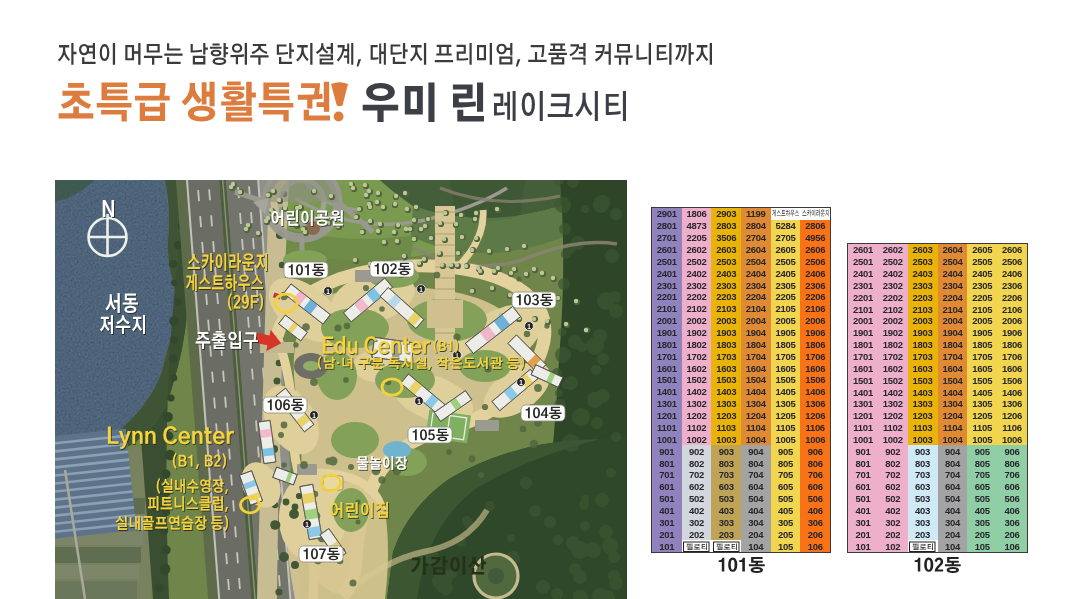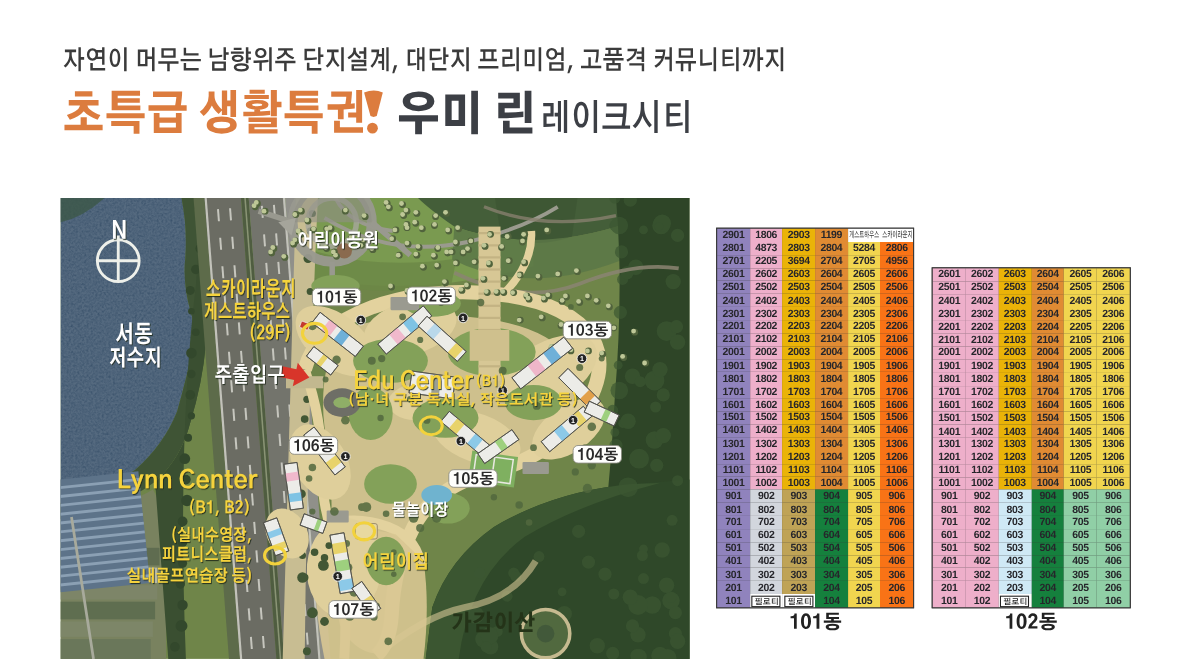--- a/index.html
+++ b/index.html
@@ -1,17 +1,17 @@
 <!DOCTYPE html>
 <html><head><meta charset="utf-8"><style>
 html,body{margin:0;padding:0}
 body{width:1080px;height:599px;position:relative;background:#fff;font-family:"Liberation Sans",sans-serif;overflow:hidden}
 .tb{position:absolute;display:grid;grid-template-columns:repeat(6,1fr);gap:0;background:#3a3a3a;border:1px solid #3a3a3a;box-sizing:border-box}
 .c{display:flex;align-items:center;justify-content:center;font-size:9.5px;font-weight:bold;color:#26262b;letter-spacing:-0.3px}
-.pu{background:#9083bd}.pk{background:#eeafca}.bl{background:#eab308}.og{background:#e08b33}.ye{background:#f1d54f}.rd{background:#f97316}.gy{background:#d2d6dd}.tn{background:#bfa356}.b2{background:#15803d}.pb{background:#cfe9f5}.gn{background:#90cfa6}.wh{background:#ffffff}
+.pu{background:#9083bd}.pk{background:#eeafca}.bl{background:#eab308}.og{background:#e08b33}.ye{background:#f1d54f}.rd{background:#f97316}.gy{background:#d2d6dd}.tn{background:#bfa356}.b2{background:#a3a3a3}.pb{background:#cfe9f5}.gn{background:#90cfa6}.wh{background:#ffffff}
 </style></head>
 <body>
 
 <svg width="572" height="419" viewBox="0 0 572 419" style="position:absolute;left:55px;top:180px">
 <defs>
 <filter id="nz" x="-5%" y="-5%" width="110%" height="110%">
         <feTurbulence type="fractalNoise" baseFrequency="0.5" numOctaves="2" seed="7" result="n"></feTurbulence>
         <feColorMatrix in="n" type="matrix" values="0 0 0 0 1 0 0 0 0 1 0 0 0 0 1 0.55 0.55 0.55 0 0"></feColorMatrix>
         <feComposite operator="in" in2="SourceGraphic"></feComposite>
       </filter>
@@ -829,21 +829,21 @@
     <div class="c wh"></div>
     <div class="c wh"></div>
     <div class="c pu">2801</div>
     <div class="c pk">4873</div>
     <div class="c bl">2803</div>
     <div class="c og">2804</div>
     <div class="c ye">5284</div>
     <div class="c rd">2806</div>
     <div class="c pu">2701</div>
     <div class="c pk">2205</div>
-    <div class="c bl">3694</div>
+    <div class="c bl">3506</div>
     <div class="c og">2704</div>
     <div class="c ye">2705</div>
     <div class="c rd">4956</div>
     <div class="c pu">2601</div>
     <div class="c pk">2602</div>
     <div class="c bl">2603</div>
     <div class="c og">2604</div>
     <div class="c ye">2605</div>
     <div class="c rd">2606</div>
     <div class="c pu">2501</div>

